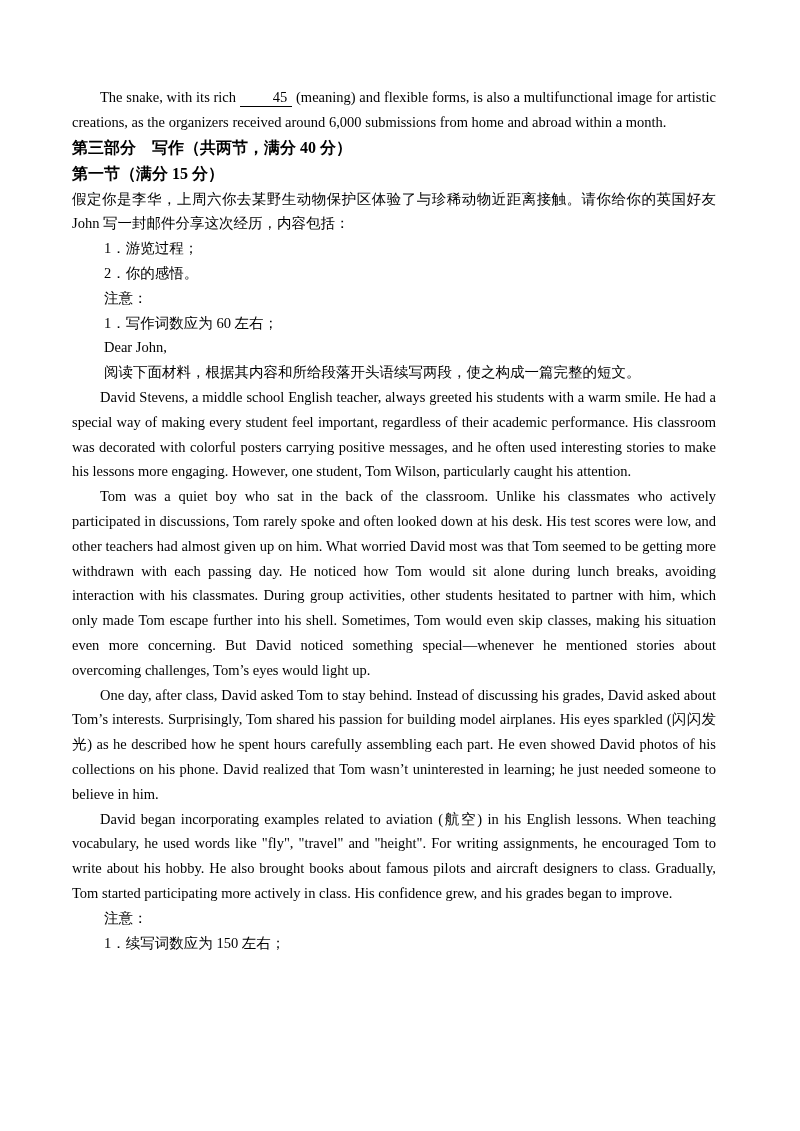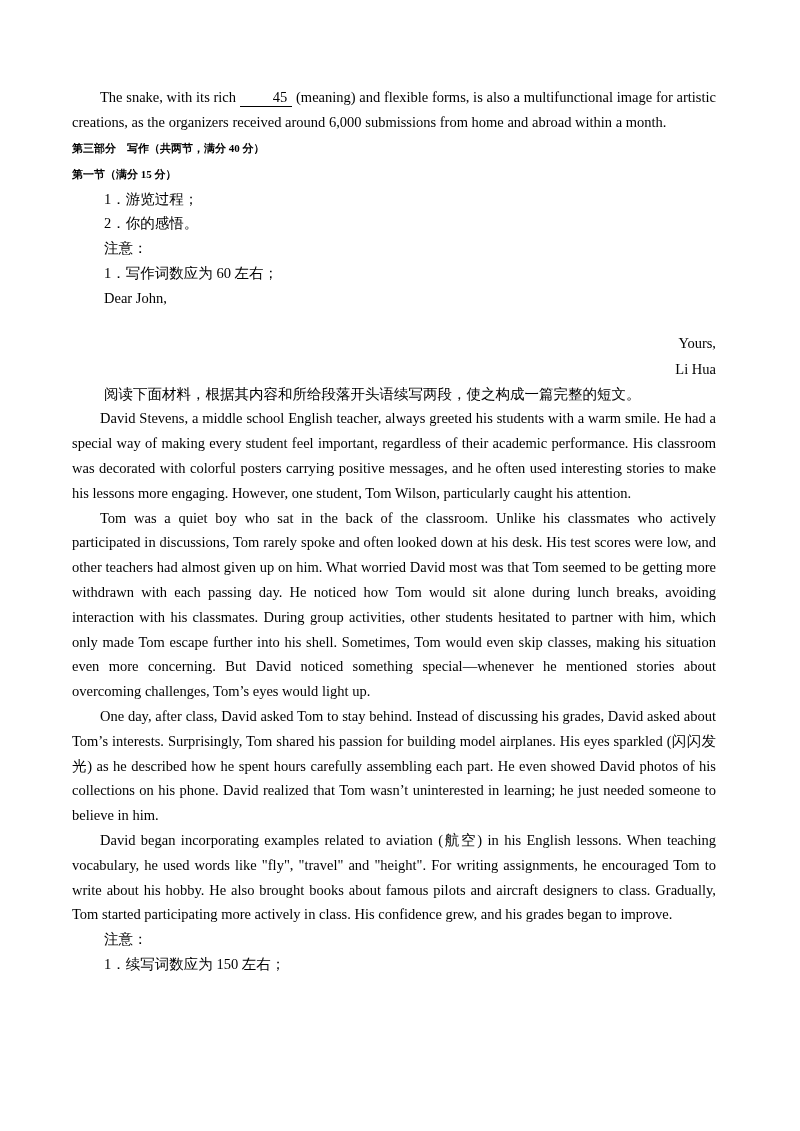--- a/index.html
+++ b/index.html
@@ -25,21 +25,21 @@
   }
   p { margin: 0; }
   .para {
     text-align: justify;
   }
   .indent {
     text-indent: 28px;
   }
   .heading {
     font-weight: bold;
-    font-size: 11px;
+    font-size: 16px;
     line-height: 26px;
     text-align: left;
   }
   .blank {
     display: inline-block;
     min-width: 52px;
     margin: 0 4px;
     border-bottom: 1.5px solid #000;
     text-align: center;
     line-height: 18px;
@@ -58,33 +58,30 @@
 <body>
 
 <div class="page">
 
   <p class="para indent"><span>The snake, with its rich</span><span class="blank"><span>45</span></span><span>(meaning) and flexible forms, is also a multifunctional image for artistic creations, as the organizers received around 6,000 submissions from home and abroad within a month.</span></p>
 
   <p class="heading">第三部分　写作（共两节，满分 40 分）</p>
 
   <p class="heading">第一节（满分 15 分）</p>
 
+  <p class="para">假定你是李华，上周六你去某野生动物保护区体验了与珍稀动物近距离接触。请你给你的英国好友 John 写一封邮件分享这次经历，内容包括：</p>
 
   <p class="line">1．游览过程；</p>
   <p class="line">2．你的感悟。</p>
 
   <p class="line">注意：</p>
   <p class="line">1．写作词数应为 60 左右；</p>
 
   <p class="line">Dear John,</p>
 
-  <div class="letter-closing-block">
-    <p>Yours,</p>
-    <p>Li Hua</p>
-  </div>
 
 
   <p class="line">阅读下面材料，根据其内容和所给段落开头语续写两段，使之构成一篇完整的短文。</p>
 
   <p class="para indent">David Stevens, a middle school English teacher, always greeted his students with a warm smile. He had a special way of making every student feel important, regardless of their academic performance. His classroom was decorated with colorful posters carrying positive messages, and he often used interesting stories to make his lessons more engaging. However, one student, Tom Wilson, particularly caught his attention.</p>
   <p class="para indent">Tom was a quiet boy who sat in the back of the classroom. Unlike his classmates who actively participated in discussions, Tom rarely spoke and often looked down at his desk. His test scores were low, and other teachers had almost given up on him. What worried David most was that Tom seemed to be getting more withdrawn with each passing day. He noticed how Tom would sit alone during lunch breaks, avoiding interaction with his classmates. During group activities, other students hesitated to partner with him, which only made Tom escape further into his shell. Sometimes, Tom would even skip classes, making his situation even more concerning. But David noticed something special—whenever he mentioned stories about overcoming challenges, Tom’s eyes would light up.</p>
   <p class="para indent">One day, after class, David asked Tom to stay behind. Instead of discussing his grades, David asked about Tom’s interests. Surprisingly, Tom shared his passion for building model airplanes. His eyes sparkled (闪闪发光) as he described how he spent hours carefully assembling each part. He even showed David photos of his collections on his phone. David realized that Tom wasn’t uninterested in learning; he just needed someone to believe in him.</p>
   <p class="para indent">David began incorporating examples related to aviation (航空) in his English lessons. When teaching vocabulary, he used words like "fly", "travel" and "height". For writing assignments, he encouraged Tom to write about his hobby. He also brought books about famous pilots and aircraft designers to class. Gradually, Tom started participating more actively in class. His confidence grew, and his grades began to improve.</p>
 
   <p class="line">注意：</p>

